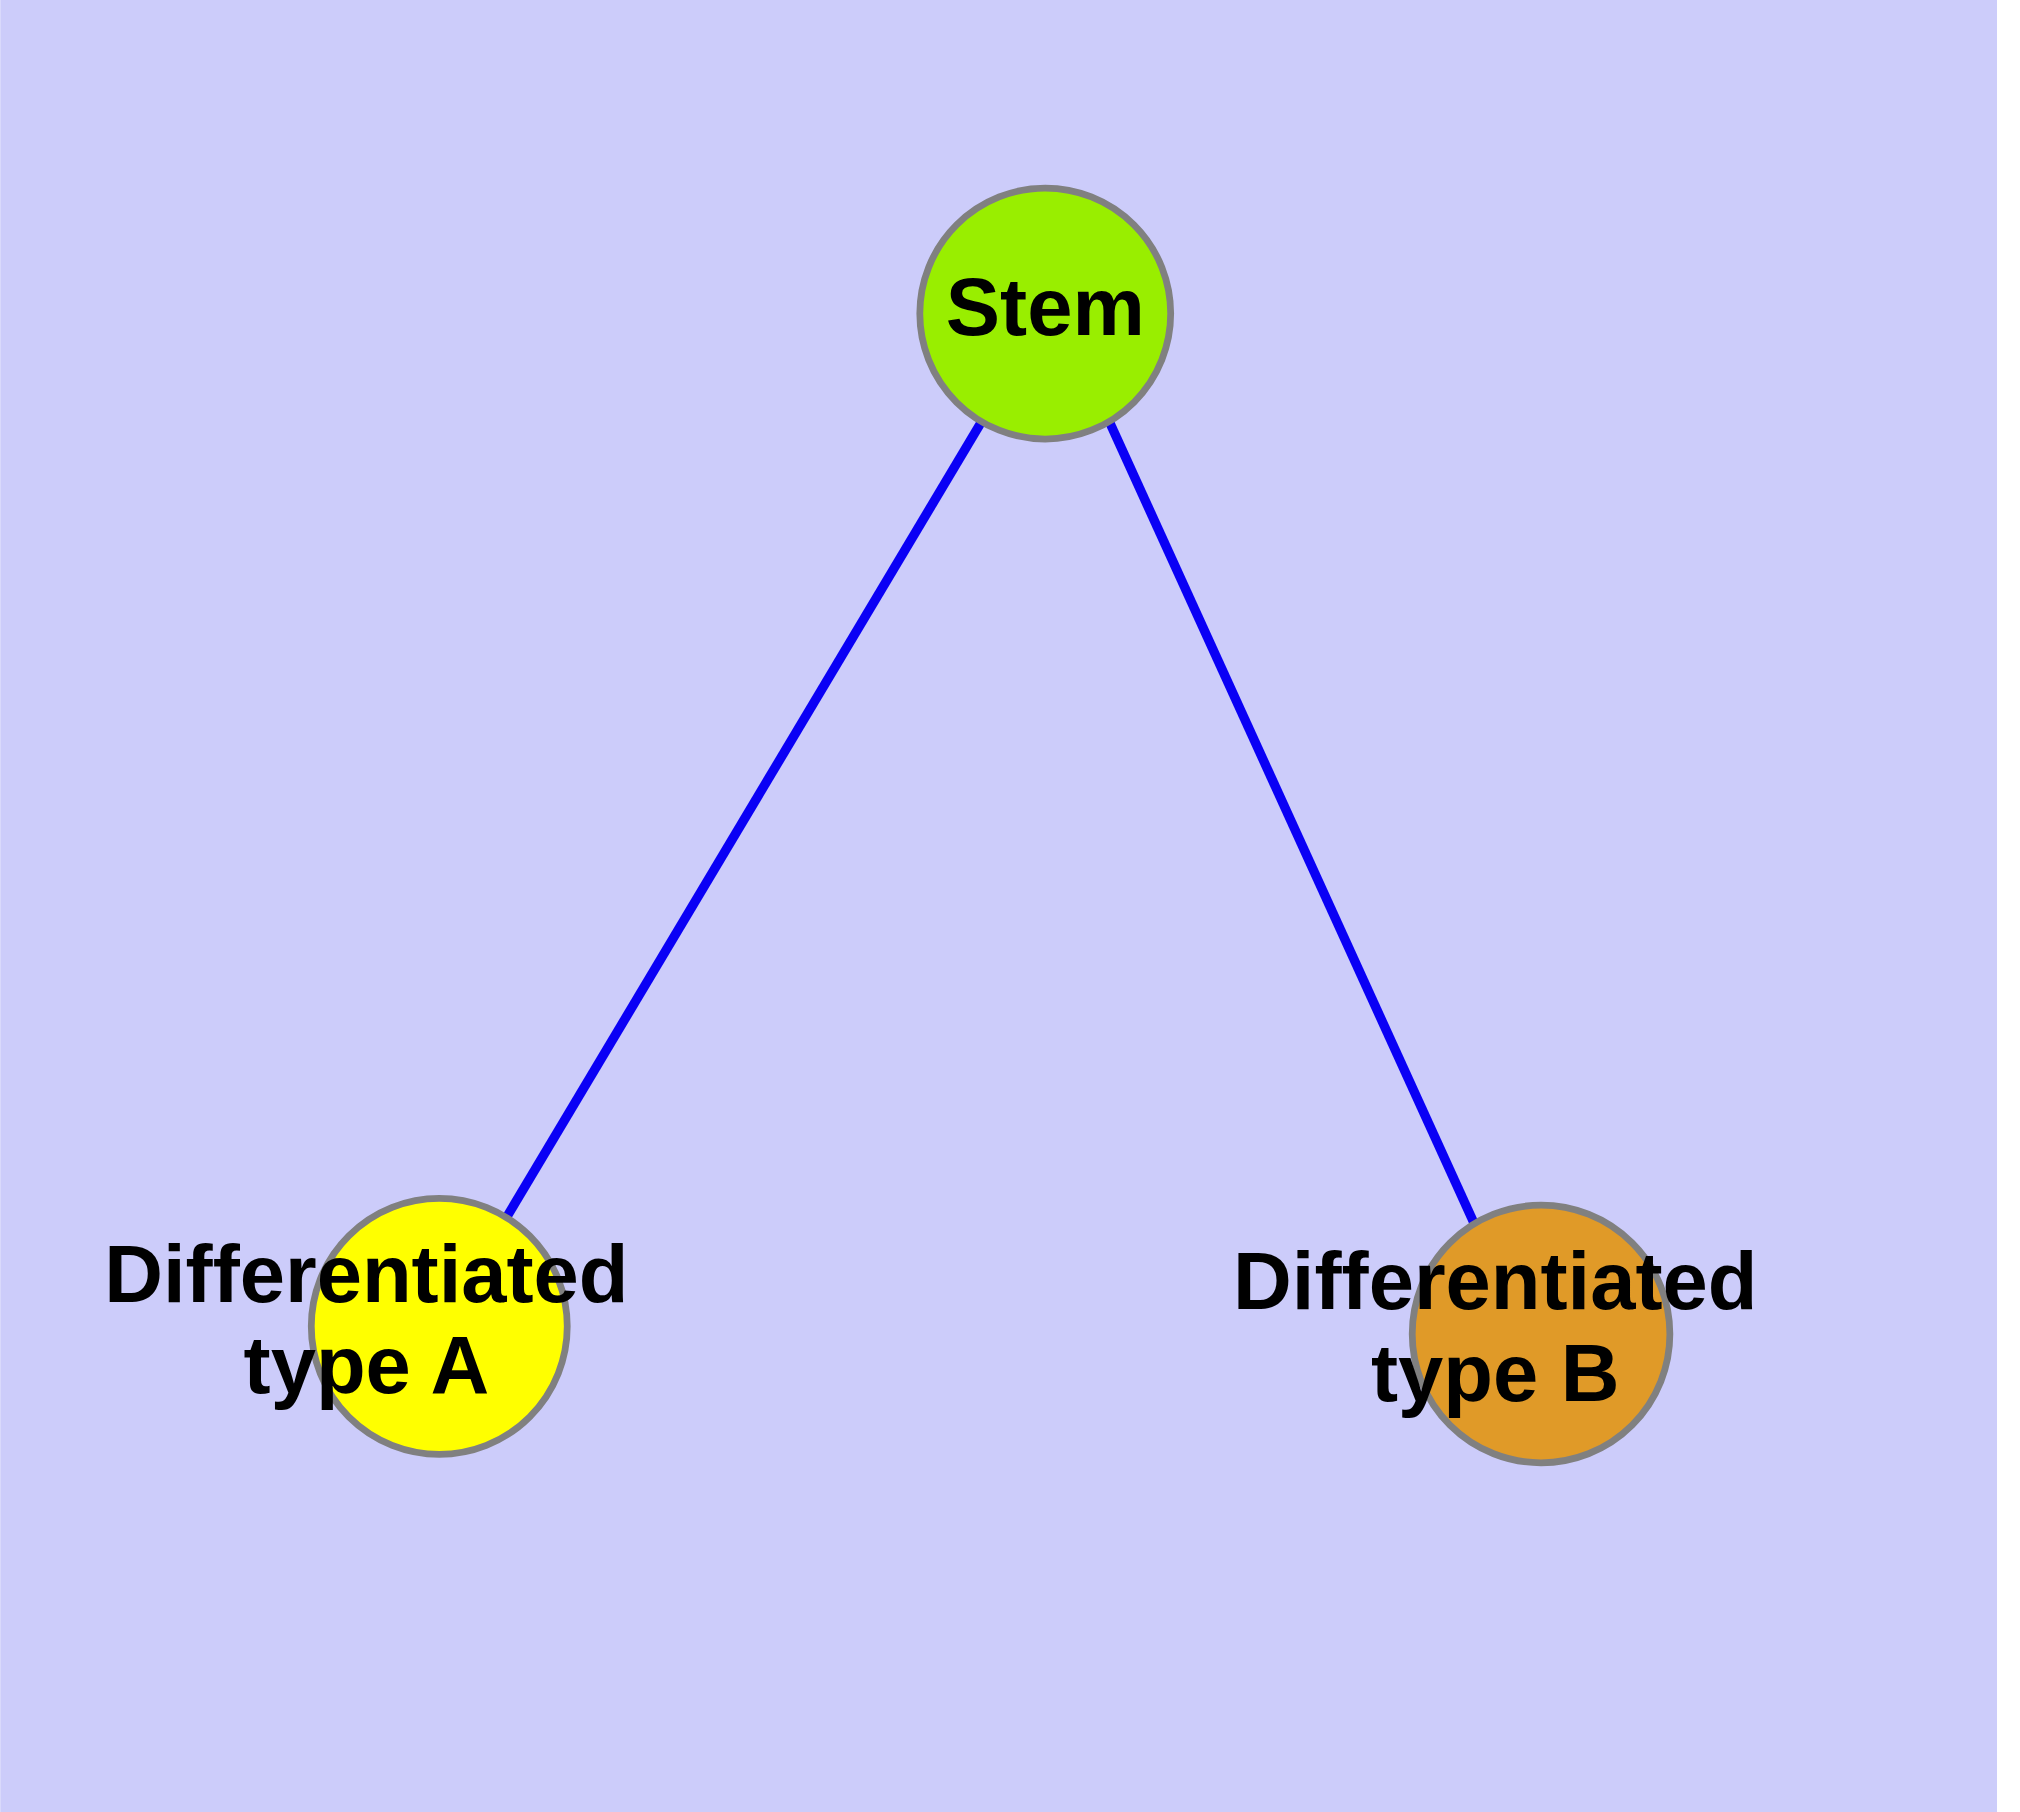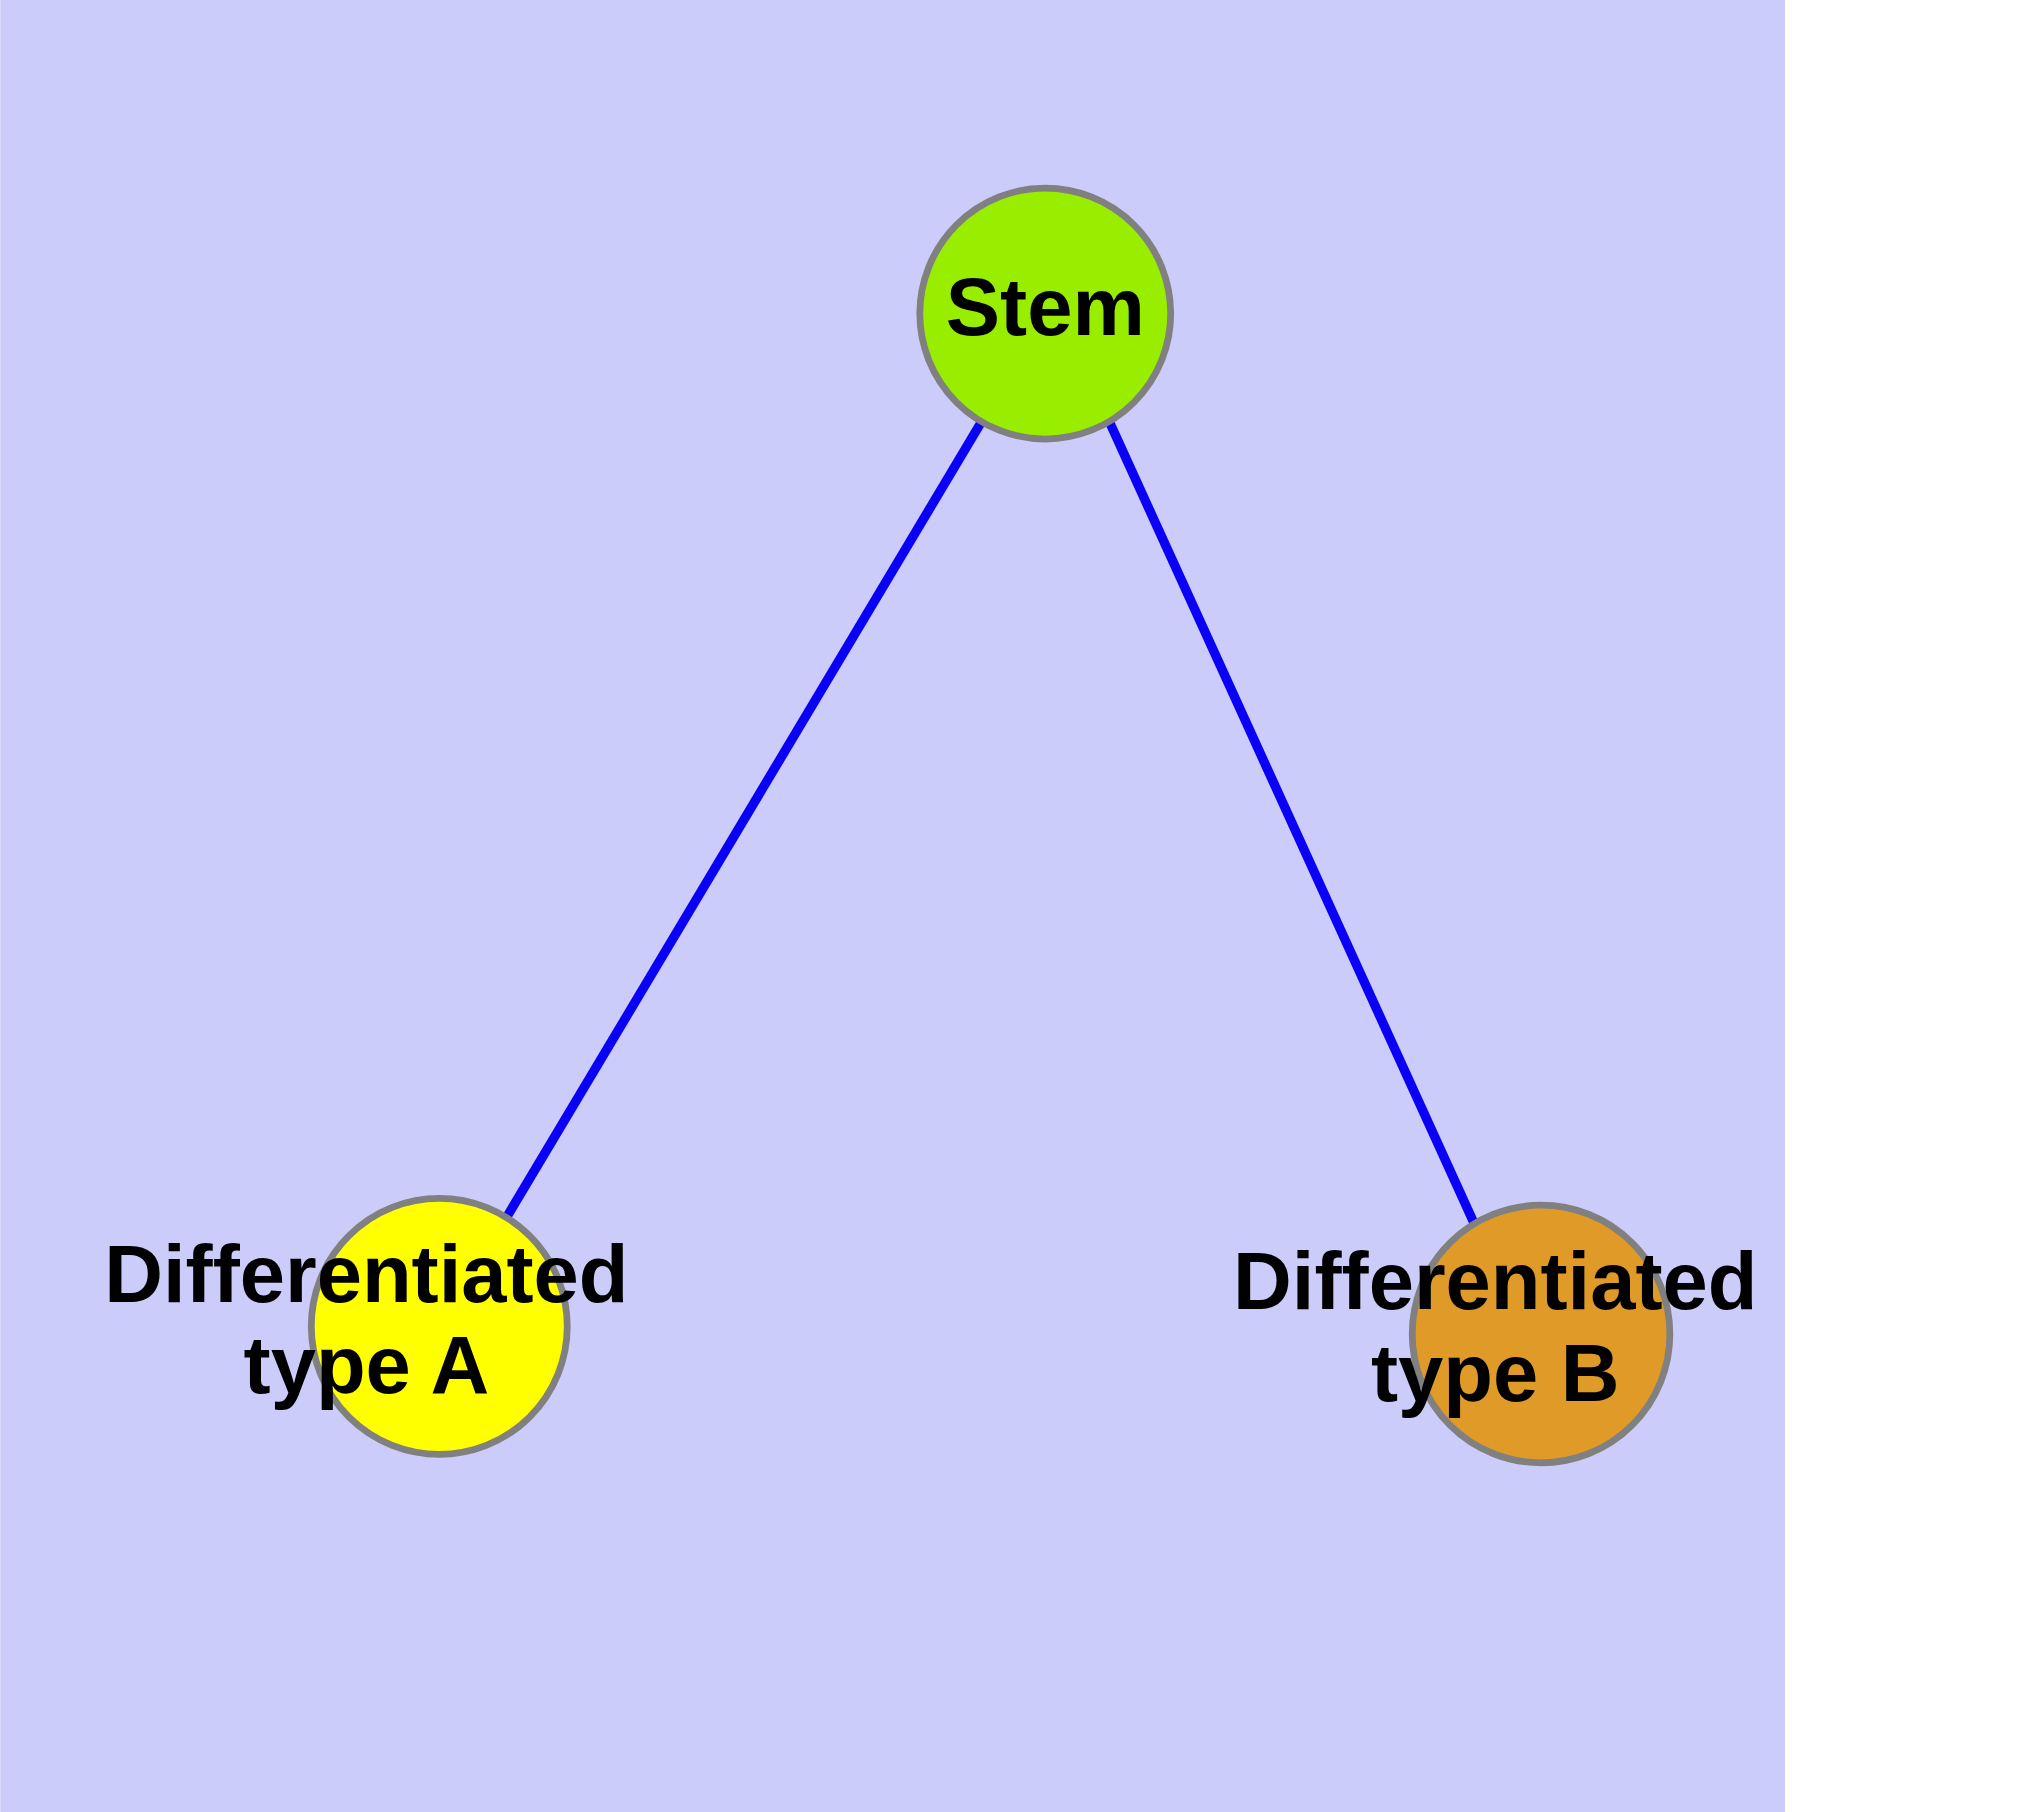--- a/index.html
+++ b/index.html
@@ -33,21 +33,21 @@
     font-family: "Liberation Sans", sans-serif;
     font-weight: bold;
     font-size: 96px;
     fill: #000000;
     dominant-baseline: middle;
   }
 </style>
 </head>
 <body>
 
-<div id="stage" style="width: 1785px; height: 1812px;">
+<div id="stage" style="width: 1997px; height: 1812px;">
   <svg id="graph-svg" viewBox="0 0 2384 2138" xmlns="http://www.w3.org/2000/svg" style="width: 2021px; height: 1812px;">
     <rect id="bg-rect" x="0" y="0" width="2384" height="2138" fill="#ccccfa"></rect>
 
     <g id="edges-layer">
         <line class="edge-line" x1="1160" y1="494" x2="594" y2="1442" stroke="#0a00f5" stroke-width="11"></line>
         <line class="edge-line" x1="1307" y1="494" x2="1742" y2="1450" stroke="#0a00f5" stroke-width="11"></line>
       </g>
     <g id="nodes-layer">
         <circle class="node-circle" cx="1233" cy="370" r="148" fill="#99ee00" stroke="#808080" stroke-width="8"></circle>
         <circle class="node-circle" cx="518" cy="1565" r="151" fill="#ffff00" stroke="#808080" stroke-width="8"></circle>

